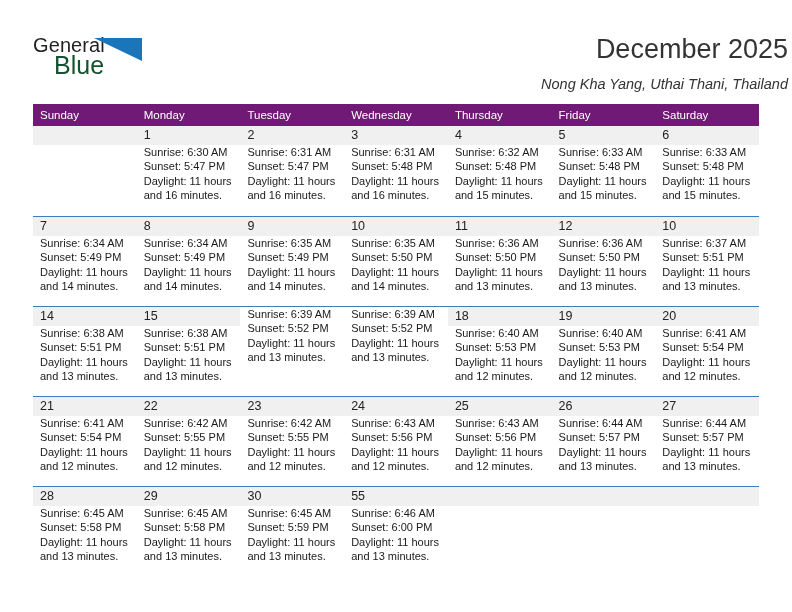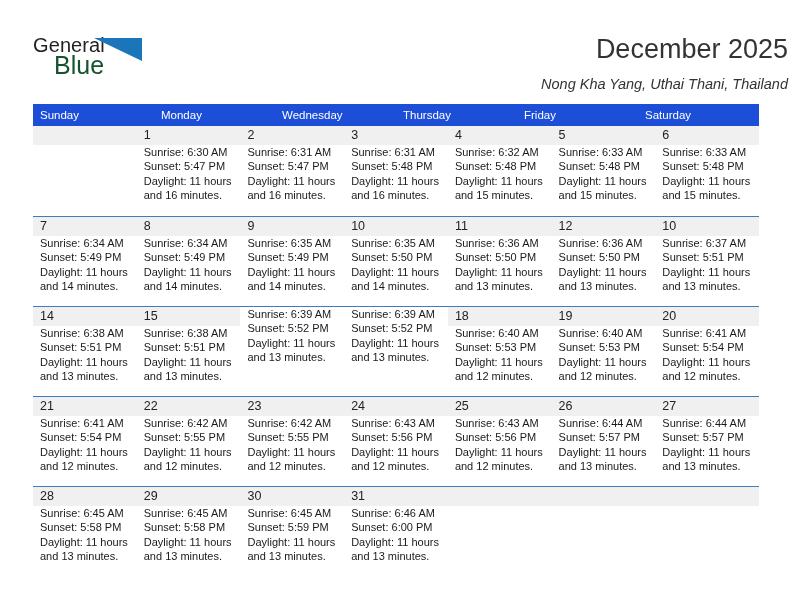--- a/index.html
+++ b/index.html
@@ -85,21 +85,21 @@
   
   .calendar {
     position: absolute;
     left: 33px;
     top: 104px;
     width: 726px;
   }
 
   .dow-row {
     display: flex;
-    background: #1d4ed8;
+    background: #701a75;
     height: 22px;
   }
   .dow {
     flex: 1 1 0;
     color: #ffffff;
     font-size: 11.5px;
     line-height: 22px;
     padding-left: 7px;
     box-sizing: border-box;
     white-space: nowrap;
@@ -165,20 +165,21 @@
 
     <div class="title">December 2025</div>
     <div class="subtitle">Nong Kha Yang, Uthai Thani, Thailand</div>
   </div>
 
   <div class="calendar">
 
     <div class="dow-row">
       <div class="dow">Sunday</div>
       <div class="dow">Monday</div>
+      <div class="dow">Tuesday</div>
       <div class="dow">Wednesday</div>
       <div class="dow">Thursday</div>
       <div class="dow">Friday</div>
       <div class="dow">Saturday</div>
     </div>
 
     <div id="weeks-container">
         <div class="week first">
           <div class="cell empty">
             <div class="daynum-strip">
@@ -512,21 +513,21 @@
             </div>
             <div class="details">
               <div>Sunrise: 6:45 AM</div>
               <div>Sunset: 5:59 PM</div>
               <div>Daylight: 11 hours</div>
               <div>and 13 minutes.</div>
             </div>
           </div>
           <div class="cell">
             <div class="daynum-strip">
-              <div class="daynum">31</div>
+              <div class="daynum">55</div>
             </div>
             <div class="details">
               <div>Sunrise: 6:46 AM</div>
               <div>Sunset: 6:00 PM</div>
               <div>Daylight: 11 hours</div>
               <div>and 13 minutes.</div>
             </div>
           </div>
           <div class="cell empty">
             <div class="daynum-strip">

